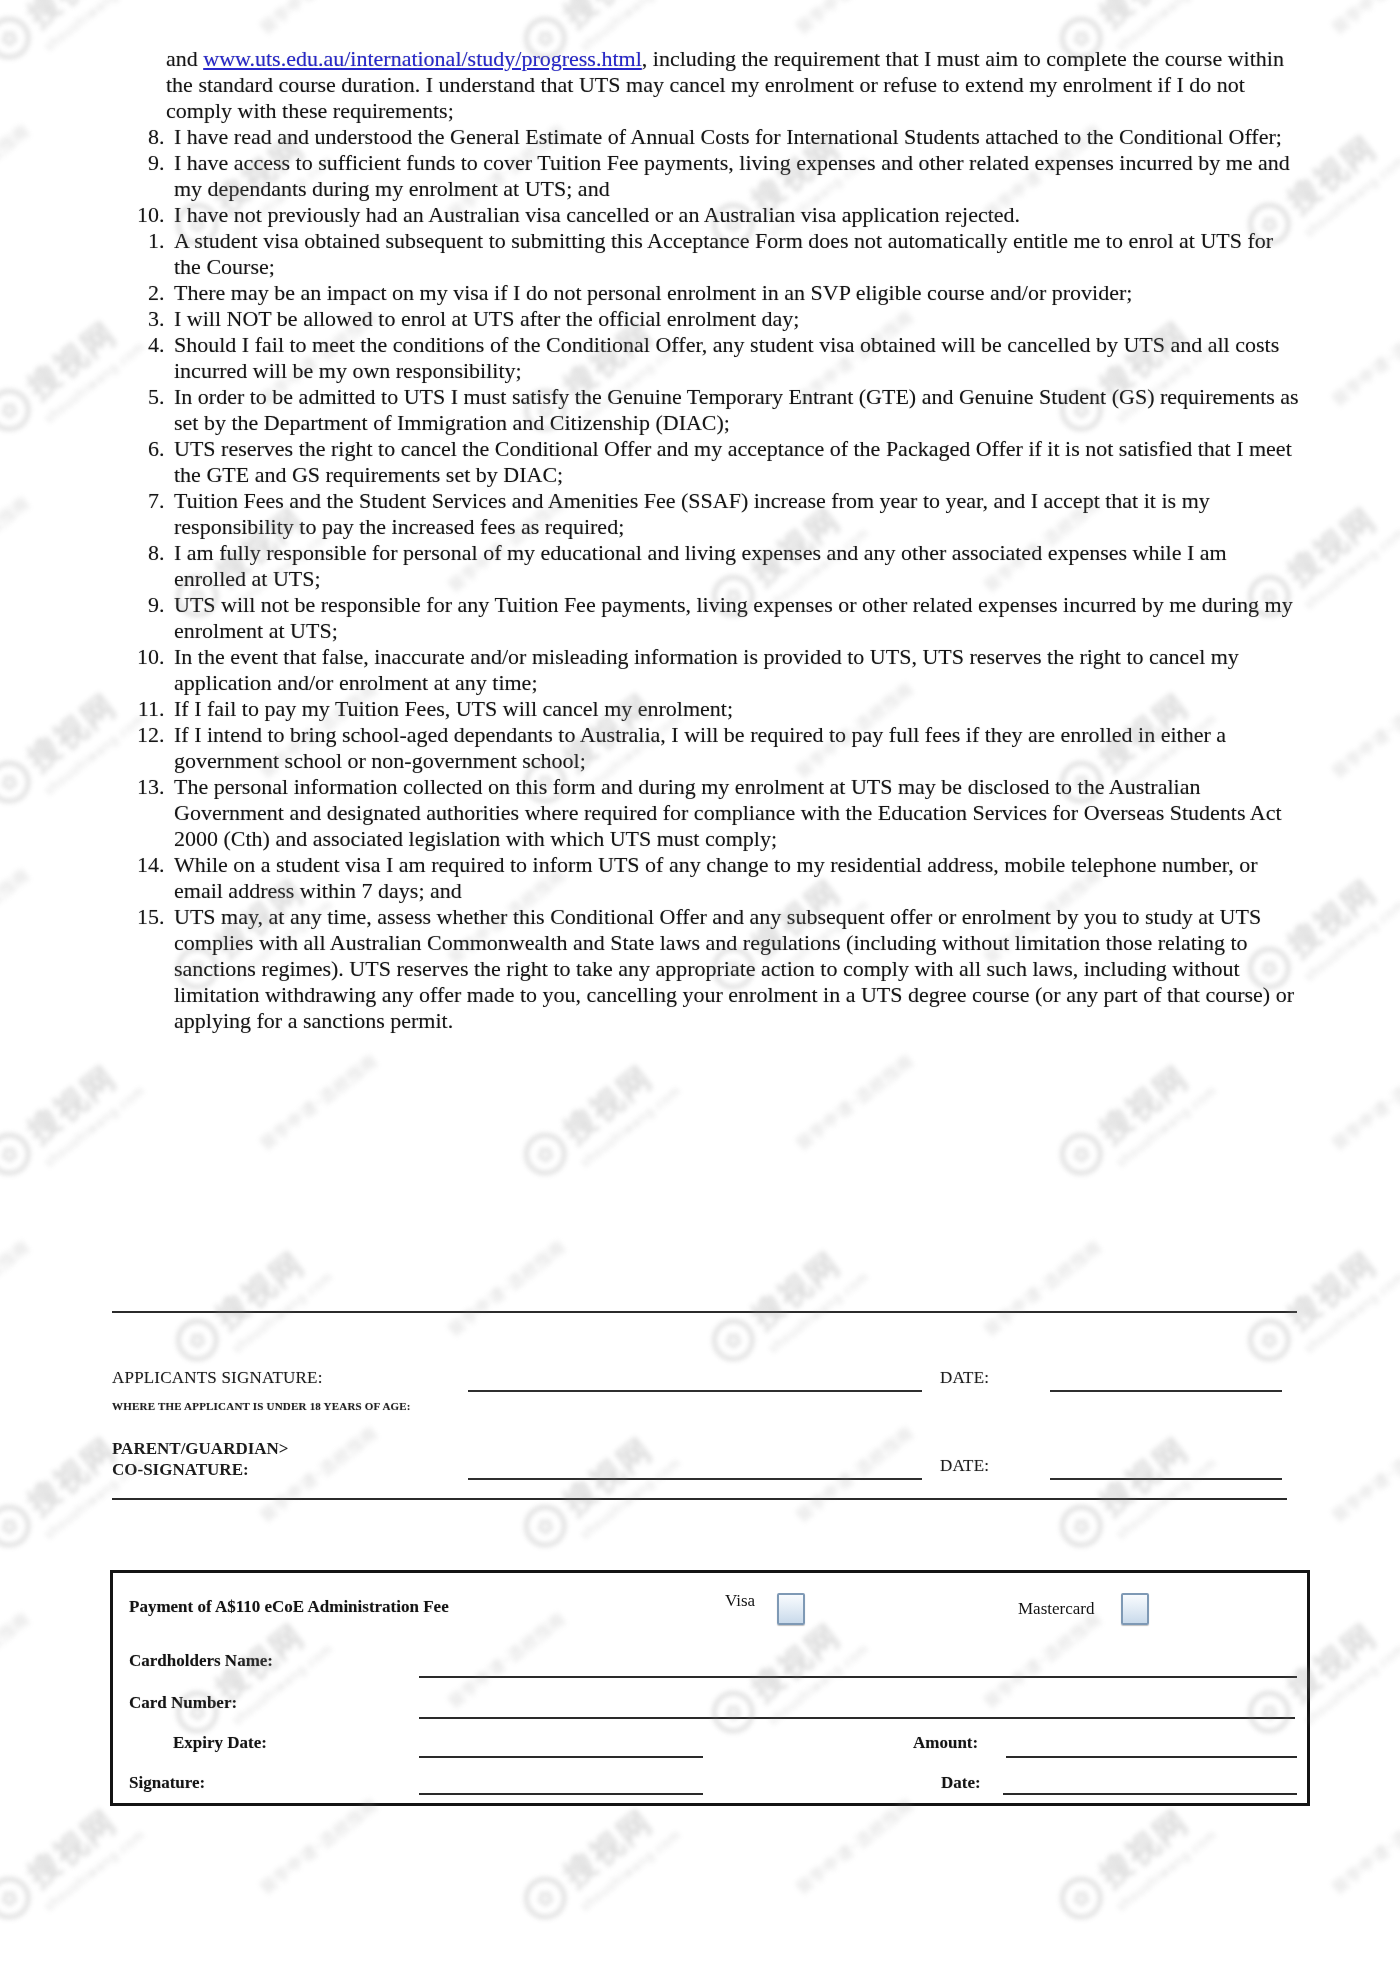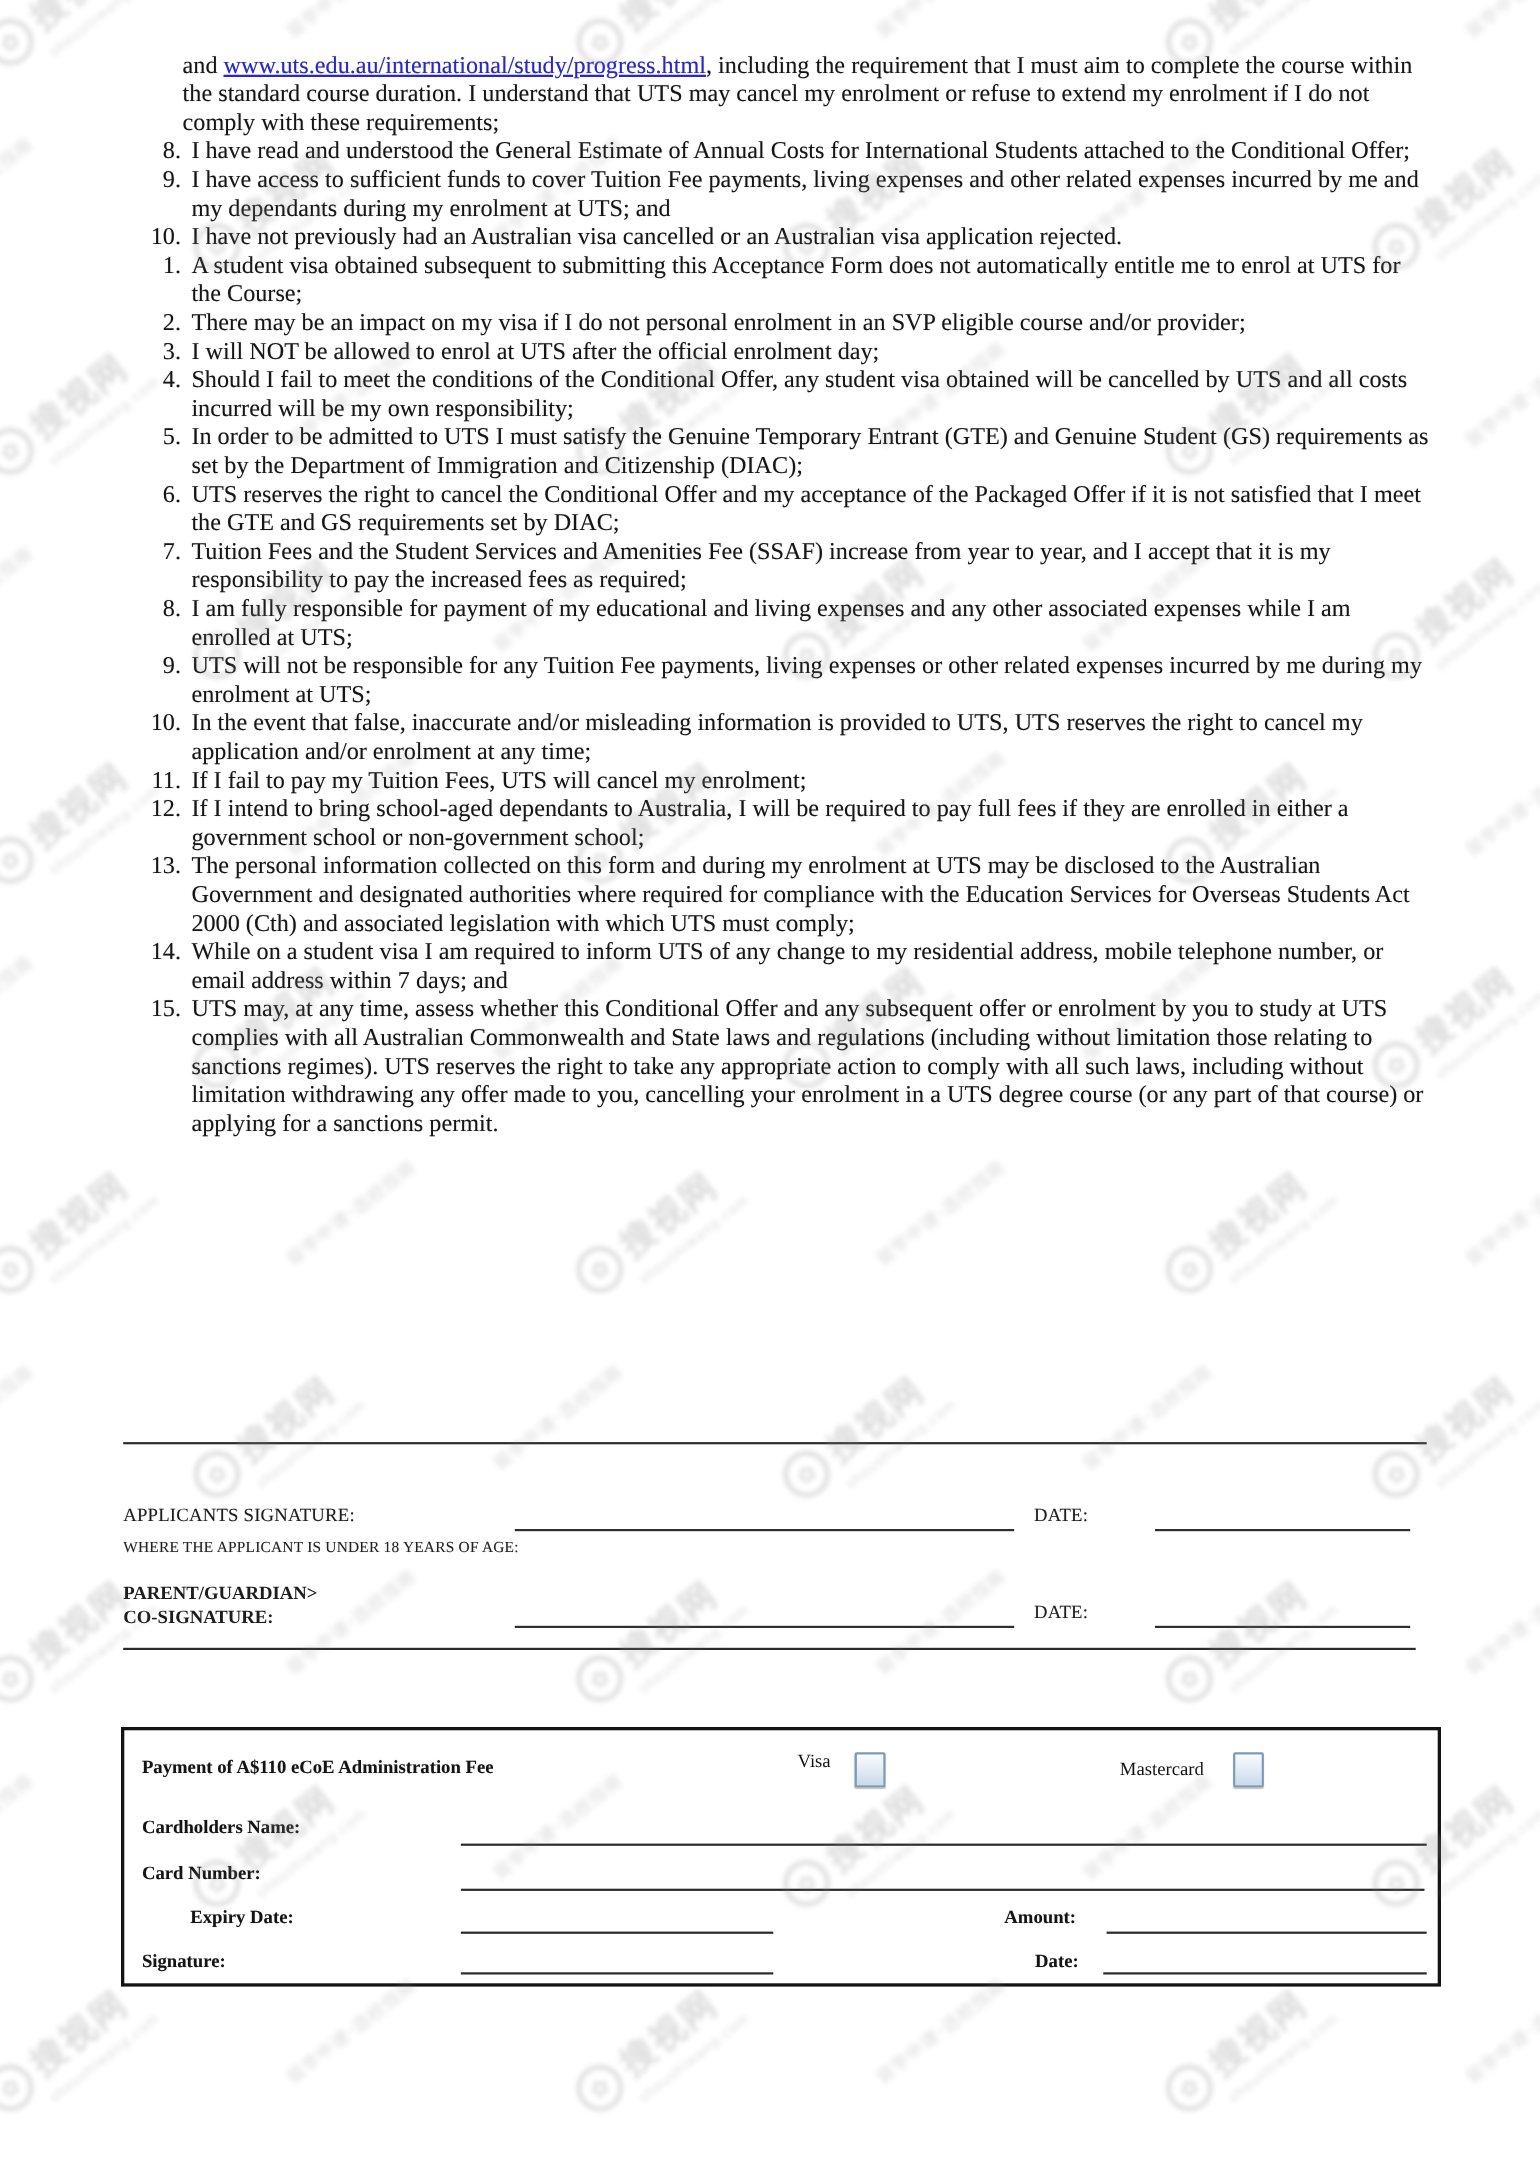--- a/index.html
+++ b/index.html
@@ -25,21 +25,21 @@
   ol.doclist li{margin:0;padding:0 0 0 4px;}
   h3.agree-heading{
     margin:38px 0 32px 0;
     font-size:23px;line-height:28px;font-weight:bold;
   }
   
   .abs{position:absolute;z-index:1;}
   .rule{height:0;border-top:2px solid #2b2b2b;}
   .fieldline{height:0;border-top:2px solid #2f2f2f;cursor:text;}
   .siglabel{font-size:17px;letter-spacing:.2px;color:#1d1d1d;text-shadow:0 0 1px rgba(30,30,30,.3);}
-  .signote{font-size:14px;letter-spacing:.2px;color:#222;text-shadow:0 0 1px rgba(30,30,30,.3);}
+  .signote{font-size:11px;letter-spacing:.2px;color:#222;text-shadow:0 0 1px rgba(30,30,30,.3);font-weight:bold;}
   .guardlabel{font-size:17px;font-weight:600;line-height:21px;color:#1d1d1d;}
   .advice{font-size:22px;color:#161616;text-shadow:0 0 1px rgba(30,30,30,.35);}
   
   #paybox{
     position:absolute;z-index:1;
     left:110px;top:1570px;width:1194px;height:230px;
     border:3px solid #141414;
     background:transparent;
   }
   #paybox .plabel{position:absolute;font-size:17px;font-weight:bold;color:#141414;text-shadow:0 0 1px rgba(30,30,30,.3);}
@@ -90,21 +90,21 @@
 
 
     <ol class="doclist" start="1">
         <li>A student visa obtained subsequent to submitting this Acceptance Form does not automatically entitle me to enrol at UTS for the  Course;</li>
         <li>There may be an impact on my visa if I do not personal enrolment in an SVP eligible course and/or provider;</li>
         <li>I will NOT be allowed to enrol at UTS after the official enrolment day;</li>
         <li>Should I fail to meet the conditions of the Conditional Offer, any student visa obtained will be cancelled by UTS and all costs incurred will be my own responsibility;</li>
         <li>In order to be admitted to UTS I must satisfy the Genuine Temporary Entrant (GTE) and Genuine Student (GS) requirements as set by the Department of Immigration and Citizenship (DIAC);</li>
         <li>UTS reserves the right to cancel the Conditional Offer and my acceptance of the Packaged Offer if it is not satisfied that I meet the GTE and GS requirements set by DIAC;</li>
         <li>Tuition Fees and the Student Services and Amenities Fee (SSAF) increase from year to year, and I accept that it is my responsibility to pay the increased fees as required;</li>
-        <li>I am fully responsible for payment of my educational and living expenses and any other associated expenses while I am enrolled at UTS;</li>
+        <li>I am fully responsible for personal of my educational and living expenses and any other associated expenses while I am enrolled at UTS;</li>
         <li>UTS will not be responsible for any Tuition Fee payments, living expenses or other related expenses incurred by me during my enrolment at UTS;</li>
         <li>In the event that false, inaccurate and/or misleading information is provided to UTS, UTS reserves the right to cancel my application and/or enrolment at any time;</li>
         <li>If I fail to pay my Tuition Fees, UTS will cancel my enrolment;</li>
         <li>If I intend to bring school-aged dependants to Australia, I will be required to pay full fees if they are enrolled in either a government school or non-government school;</li>
         <li>The personal information collected on this form and during my enrolment at UTS may be disclosed to the Australian Government and designated authorities where required for compliance with the Education Services for Overseas Students Act 2000 (Cth) and associated legislation with which UTS must comply;</li>
         <li>While on a student visa I am required to inform UTS of any change to my residential address, mobile telephone number, or email address within 7 days; and</li>
         <li>UTS may, at any time, assess whether this Conditional Offer and any subsequent offer or enrolment by you to study at UTS complies with all Australian Commonwealth and State laws and regulations (including without limitation those relating to sanctions regimes). UTS reserves the right to take any appropriate action to comply with all such laws, including without limitation withdrawing any offer made to you, cancelling your enrolment in a UTS degree course (or any part of that course) or applying for a sanctions permit.</li>
       </ol>
   </div>
 

